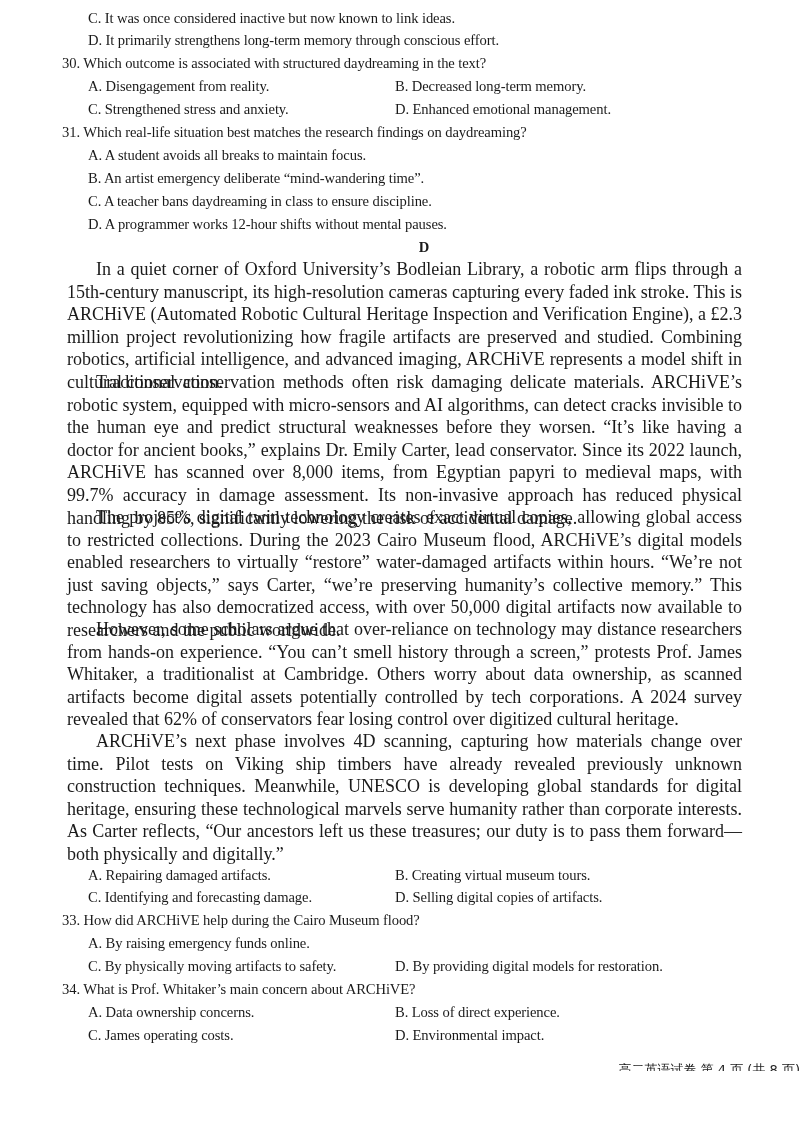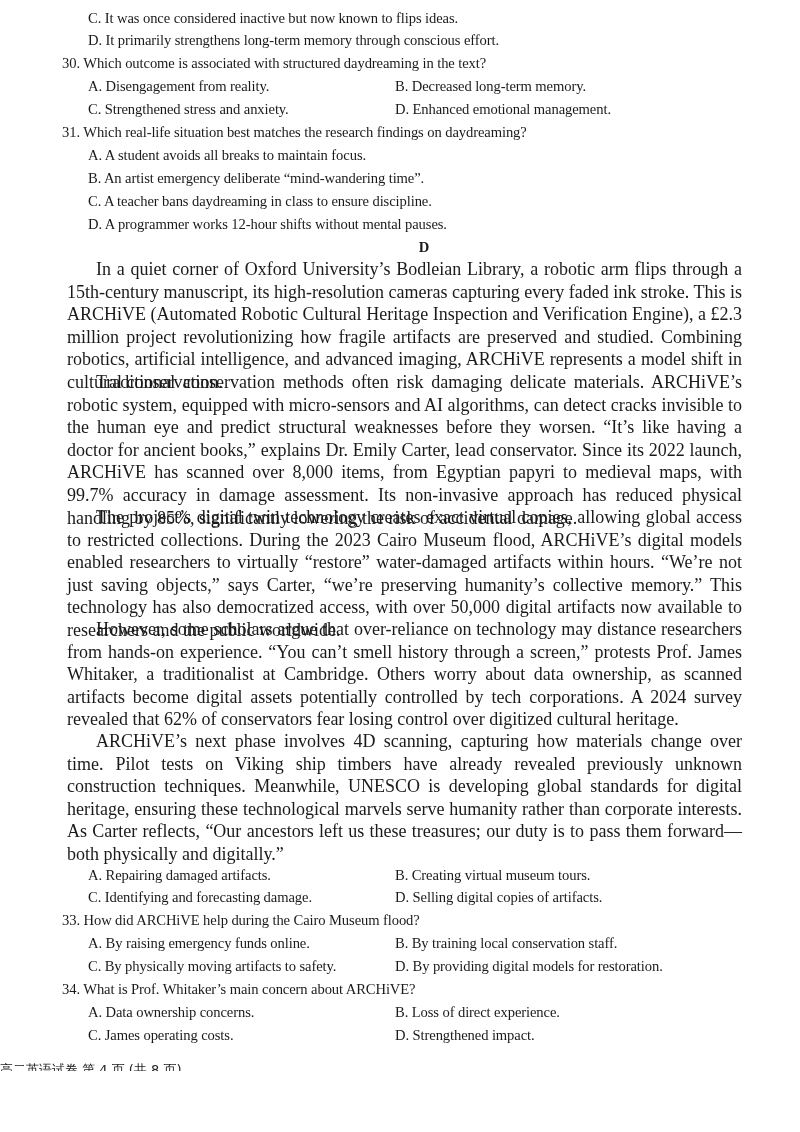--- a/index.html
+++ b/index.html
@@ -13,31 +13,31 @@
   .q { left: 62px; text-align: right; }
   .opt { left: 88px; }
   .opt2 { left: 395px; }
   .sec { left: 0; width: 848px; text-align: center; font-weight: bold; }
   .para {
     position: absolute; left: 67px; width: 675px;
     font-size: 18px; line-height: 22.6px; text-align: justify;
     text-indent: 29px; margin: 0;
   }
   .footer {
-    position: absolute; top: 1062px; left: 0; width: 800px; text-align: left;
+    position: absolute; top: 1062px; left: 0; width: 800px; text-align: right;
     font-family: "DejaVu Sans", sans-serif; font-size: 13px; height: 9px; overflow: hidden;
     line-height: 16px; color: #222;
   }
 </style>
 </head>
 <body>
 
 <div class="page">
 
-  <div class="line opt" style="top:9px">C. It was once considered inactive but now known to flips ideas.</div>
+  <div class="line opt" style="top:9px">C. It was once considered inactive but now known to link ideas.</div>
   <div class="line opt" style="top:31px">D. It primarily strengthens long-term memory through conscious effort.</div>
 
   <div class="line q" style="top:54px">30. Which outcome is associated with structured daydreaming in the text?</div>
   <div class="line opt" style="top:77px">A. Disengagement from reality.</div>
   <div class="line opt2" style="top:77px">B. Decreased long-term memory.</div>
   <div class="line opt" style="top:100px">C. Strengthened stress and anxiety.</div>
   <div class="line opt2" style="top:100px">D. Enhanced emotional management.</div>
 
   <div class="line q" style="top:123px">31. Which real-life situation best matches the research findings on daydreaming?</div>
   <div class="line opt" style="top:146px">A. A student avoids all breaks to maintain focus.</div>
@@ -53,24 +53,23 @@
   <p class="para" style="top:618px">However, some scholars argue that over-reliance on technology may distance researchers from hands-on experience. “You can’t smell history through a screen,” protests Prof. James Whitaker, a traditionalist at Cambridge. Others worry about data ownership, as scanned artifacts become digital assets potentially controlled by tech corporations. A 2024 survey revealed that 62% of conservators fear losing control over digitized cultural heritage.</p>
   <p class="para" style="top:730px">ARCHiVE’s next phase involves 4D scanning, capturing how materials change over time. Pilot tests on Viking ship timbers have already revealed previously unknown construction techniques. Meanwhile, UNESCO is developing global standards for digital heritage, ensuring these technological marvels serve humanity rather than corporate interests. As Carter reflects, “Our ancestors left us these treasures; our duty is to pass them forward—both physically and digitally.”</p>
 
   <div class="line opt" style="top:866px">A. Repairing damaged artifacts.</div>
   <div class="line opt2" style="top:866px">B. Creating virtual museum tours.</div>
   <div class="line opt" style="top:888px">C. Identifying and forecasting damage.</div>
   <div class="line opt2" style="top:888px">D. Selling digital copies of artifacts.</div>
 
   <div class="line q" style="top:911px">33. How did ARCHiVE help during the Cairo Museum flood?</div>
   <div class="line opt" style="top:934px">A. By raising emergency funds online.</div>
-  <div class="line opt2" style="top:934px">B. By training local conservation staff.</div>
   <div class="line opt" style="top:957px">C. By physically moving artifacts to safety.</div>
   <div class="line opt2" style="top:957px">D. By providing digital models for restoration.</div>
 
   <div class="line q" style="top:980px">34. What is Prof. Whitaker’s main concern about ARCHiVE?</div>
   <div class="line opt" style="top:1003px">A. Data ownership concerns.</div>
   <div class="line opt2" style="top:1003px">B. Loss of direct experience.</div>
   <div class="line opt" style="top:1026px">C. James operating costs.</div>
-  <div class="line opt2" style="top:1026px">D. Strengthened impact.</div>
+  <div class="line opt2" style="top:1026px">D. Environmental impact.</div>
 
   <div class="footer">高二英语试卷 第 4 页 (共 8 页)</div>
 </div>
 
 </body></html>

